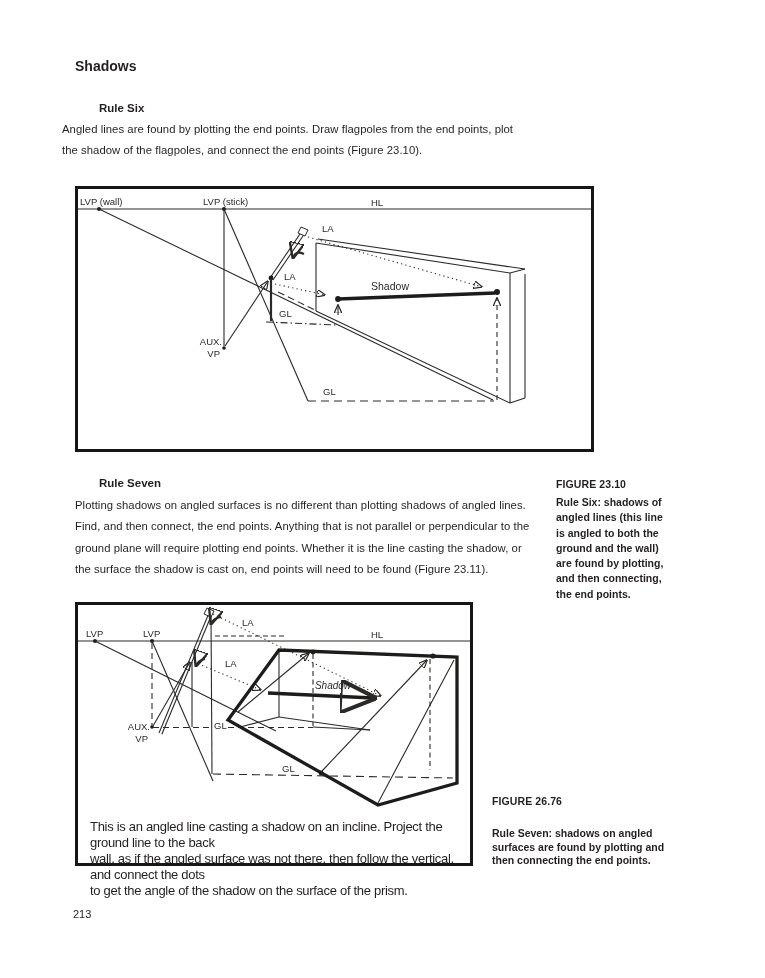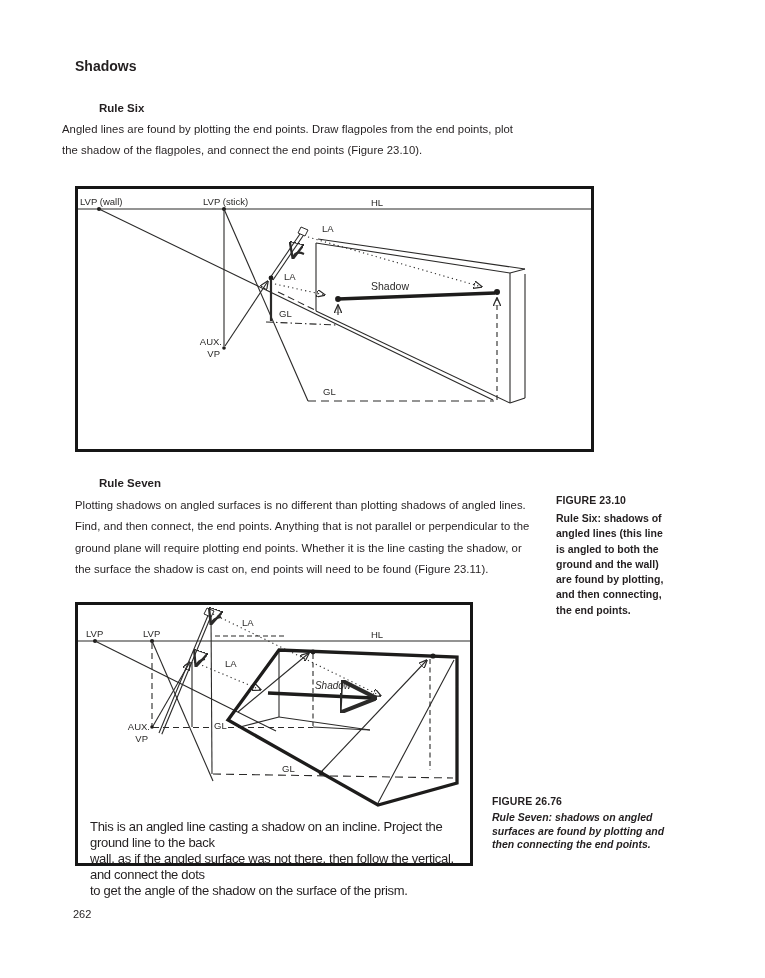--- a/index.html
+++ b/index.html
@@ -7,21 +7,21 @@
     width:765px;height:978px;background:#ffffff;position:relative;
     font-family:"Liberation Sans",sans-serif;color:#231f20;
     -webkit-font-smoothing:antialiased;
   }
   .abs{position:absolute;}
   .runhead{font-size:14px;font-weight:bold;}
   .rulehead{font-size:11.5px;font-weight:bold;padding-left:24px;}
   .bodytext{font-size:11.3px;line-height:21.4px;white-space:pre-line;letter-spacing:0.05px;}
   .caplabel{font-size:10.5px;font-weight:bold;letter-spacing:0.1px;}
   .captext{font-size:10.5px;font-weight:bold;line-height:15.3px;white-space:pre-line;margin-top:5px;}
-  .captext2{font-size:10.5px;font-weight:bold;line-height:13.5px;white-space:pre-line;margin-top:4px;font-style:italic;}
+  .captext2{font-size:10.5px;font-weight:bold;line-height:13.5px;white-space:pre-line;margin-top:20px;}
   .pagenum{font-size:11px;}
   .fignote{font-size:13px;letter-spacing:-0.3px;line-height:16px;white-space:pre-line;color:#231f20;}
   svg text{font-family:"Liberation Sans",sans-serif;font-size:9.5px;fill:#2b2a29;}
   svg .shlab1{font-size:10.5px;}
   svg .shlab2{font-size:10px;font-style:italic;}
   svg line,svg path,svg polyline,svg polygon{stroke:#2b2a29;fill:none;stroke-width:1.1;}
   svg .heavy{stroke:#1d1c1b;stroke-width:3.3;}
   svg .frame{stroke:#161616;stroke-width:3;fill:none;}
   svg .dot{fill:#1d1c1b;stroke:none;}
   svg .opensq{fill:#ffffff;stroke:#2b2a29;stroke-width:1;}
@@ -112,21 +112,21 @@
     <text x="145" y="171" text-anchor="end">VP</text>
   </g>
 </svg>
 
 <div class="abs rulehead" style="left:75px;top:477px;">Rule Seven</div>
 <div class="abs bodytext" style="left:75px;top:495px;width:500px;">Plotting shadows on angled surfaces is no different than plotting shadows of angled lines.
 Find, and then connect, the end points. Anything that is not parallel or perpendicular to the
 ground plane will require plotting end points. Whether it is the line casting the shadow, or
 the surface the shadow is cast on, end points will need to be found (Figure 23.11).</div>
 
-<div class="abs" style="left:556px;top:494px;width:120px;">
+<div class="abs" style="left:556px;top:478px;width:120px;">
   <div class="caplabel">FIGURE 23.10</div>
   <div class="captext">Rule Six: shadows of
 angled lines (this line
 is angled to both the
 ground and the wall)
 are found by plotting,
 and then connecting,
 the end points.</div>
 </div>
 
@@ -204,13 +204,13 @@
 wall, as if the angled surface was not there, then follow the vertical, and connect the dots
 to get the angle of the shadow on the surface of the prism.</div>
 
 <div class="abs" style="left:492px;top:795px;width:220px;">
   <div class="caplabel">FIGURE 26.76</div>
   <div class="captext2">Rule Seven: shadows on angled
 surfaces are found by plotting and
 then connecting the end points.</div>
 </div>
 
-<div class="abs pagenum" style="left:73px;top:908px;">262</div>
+<div class="abs pagenum" style="left:73px;top:908px;">213</div>
 
 </body></html>

